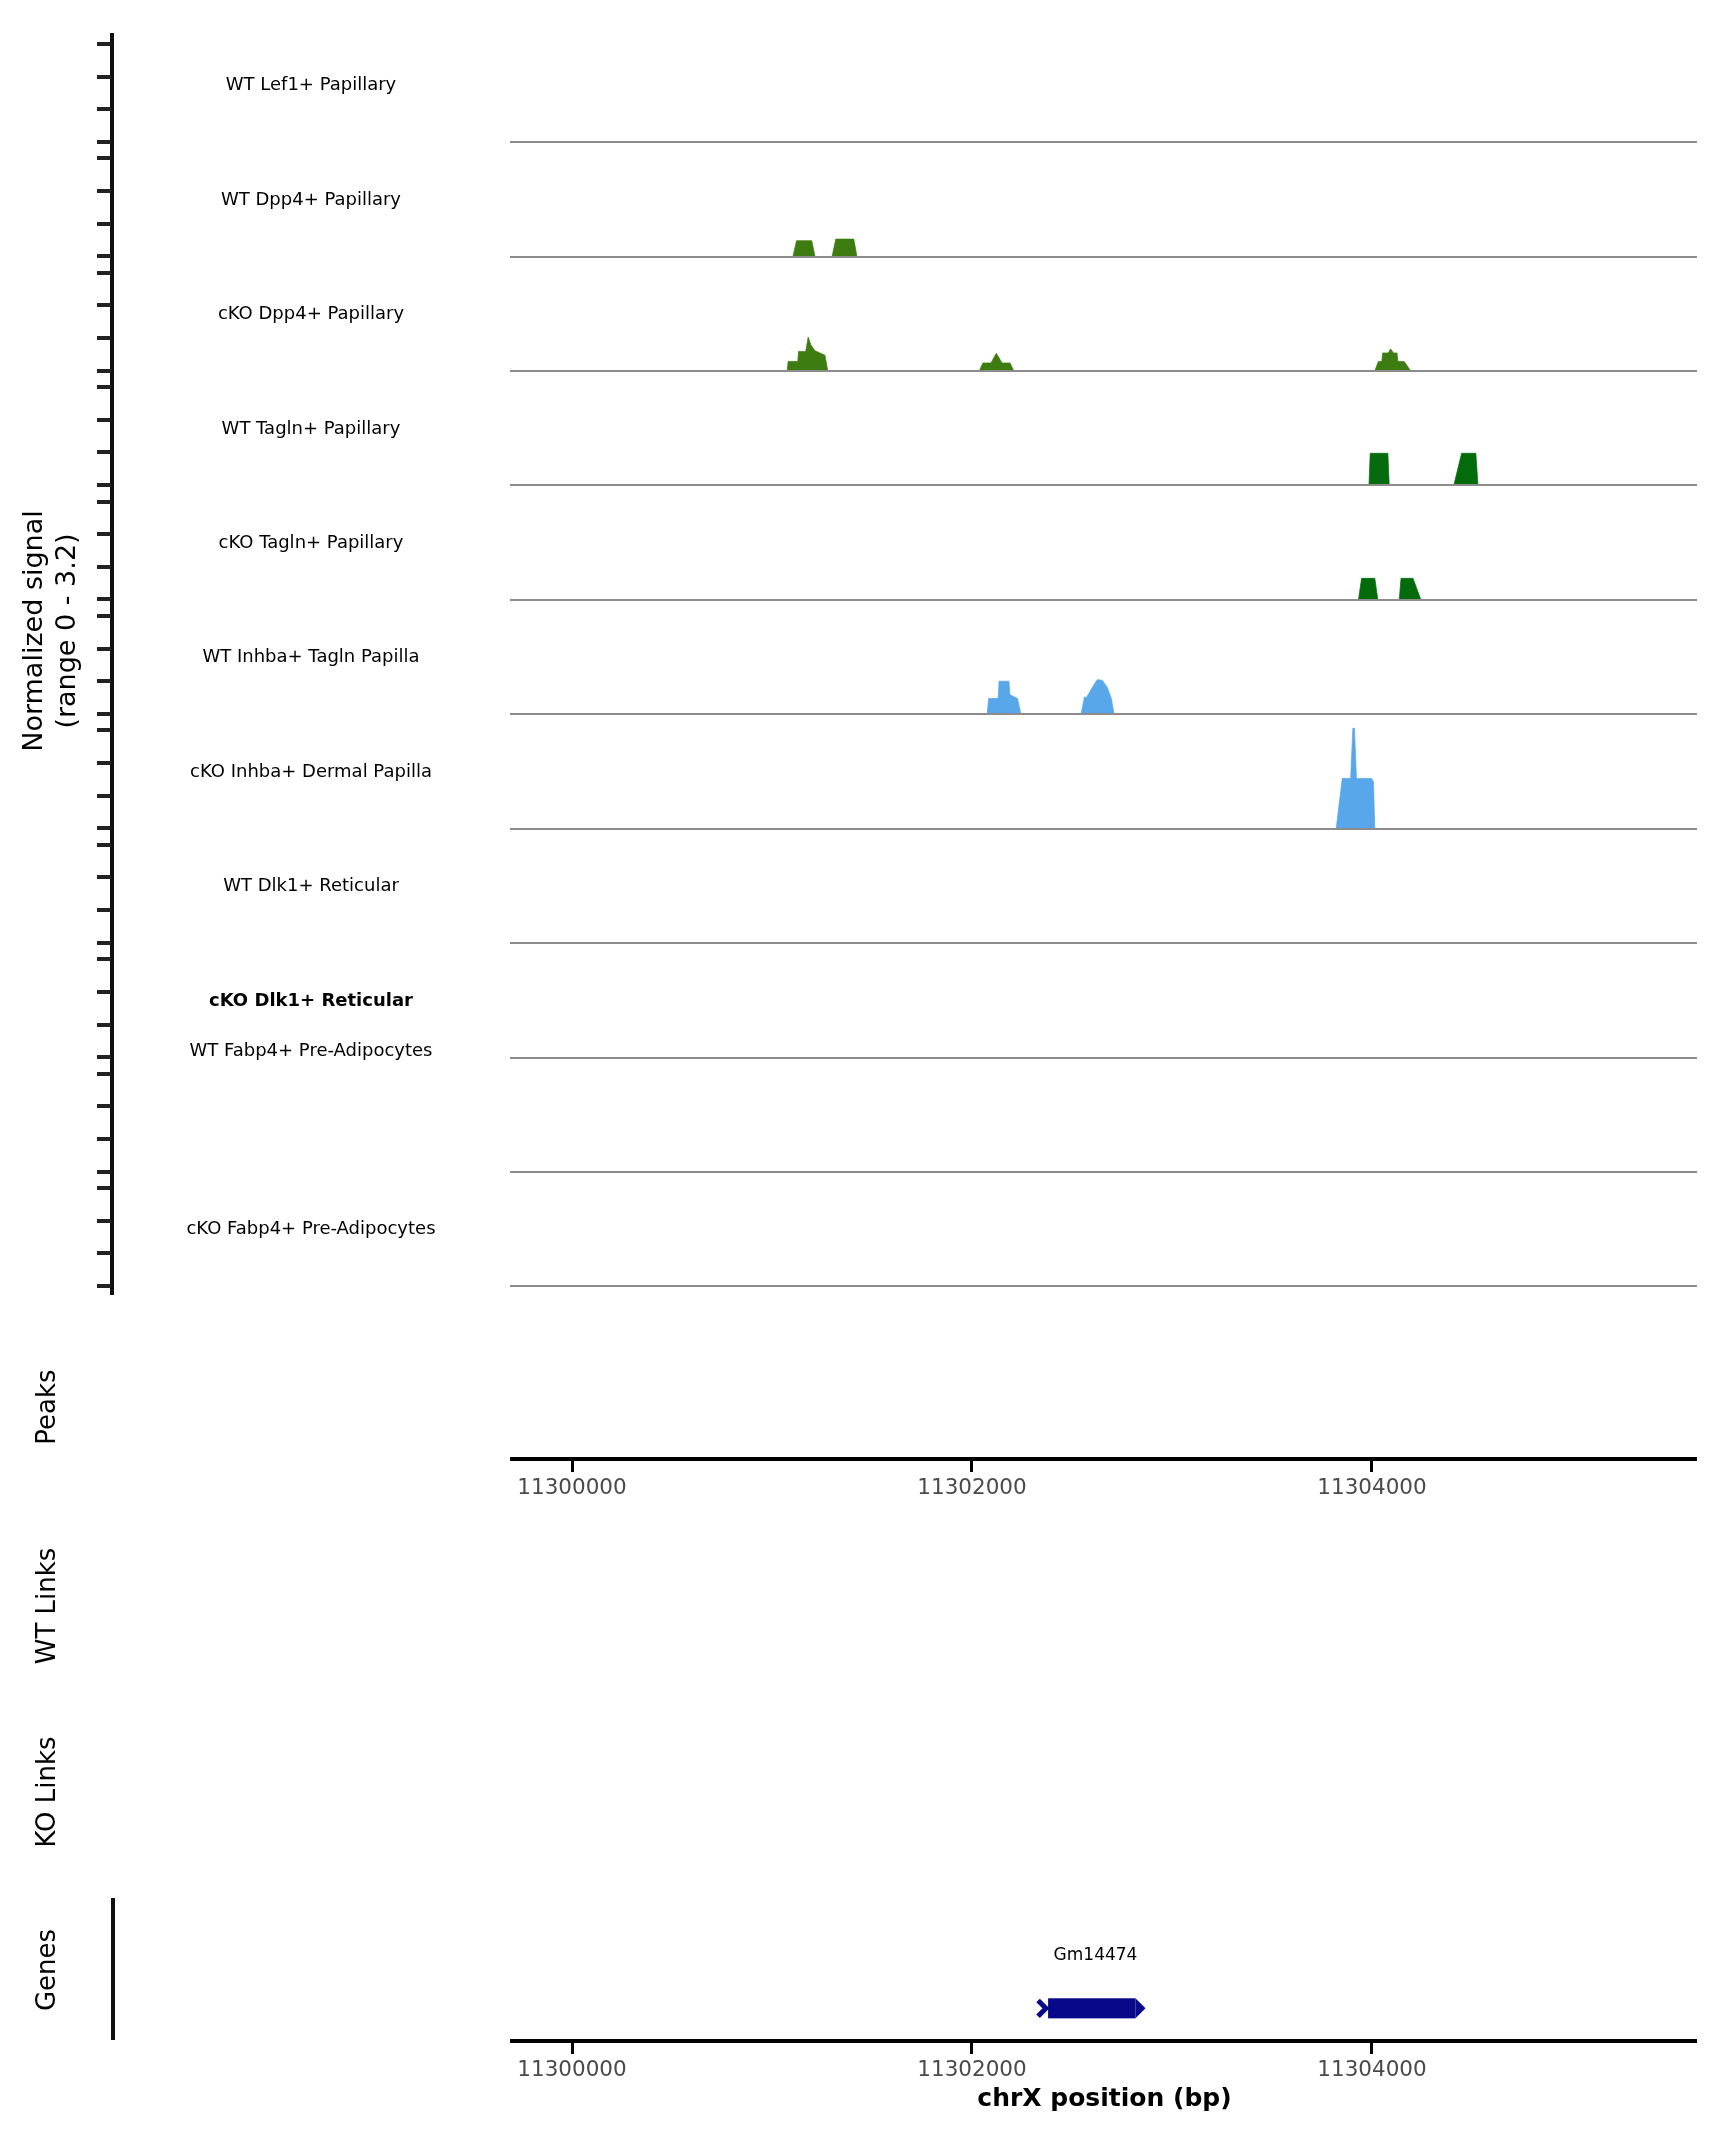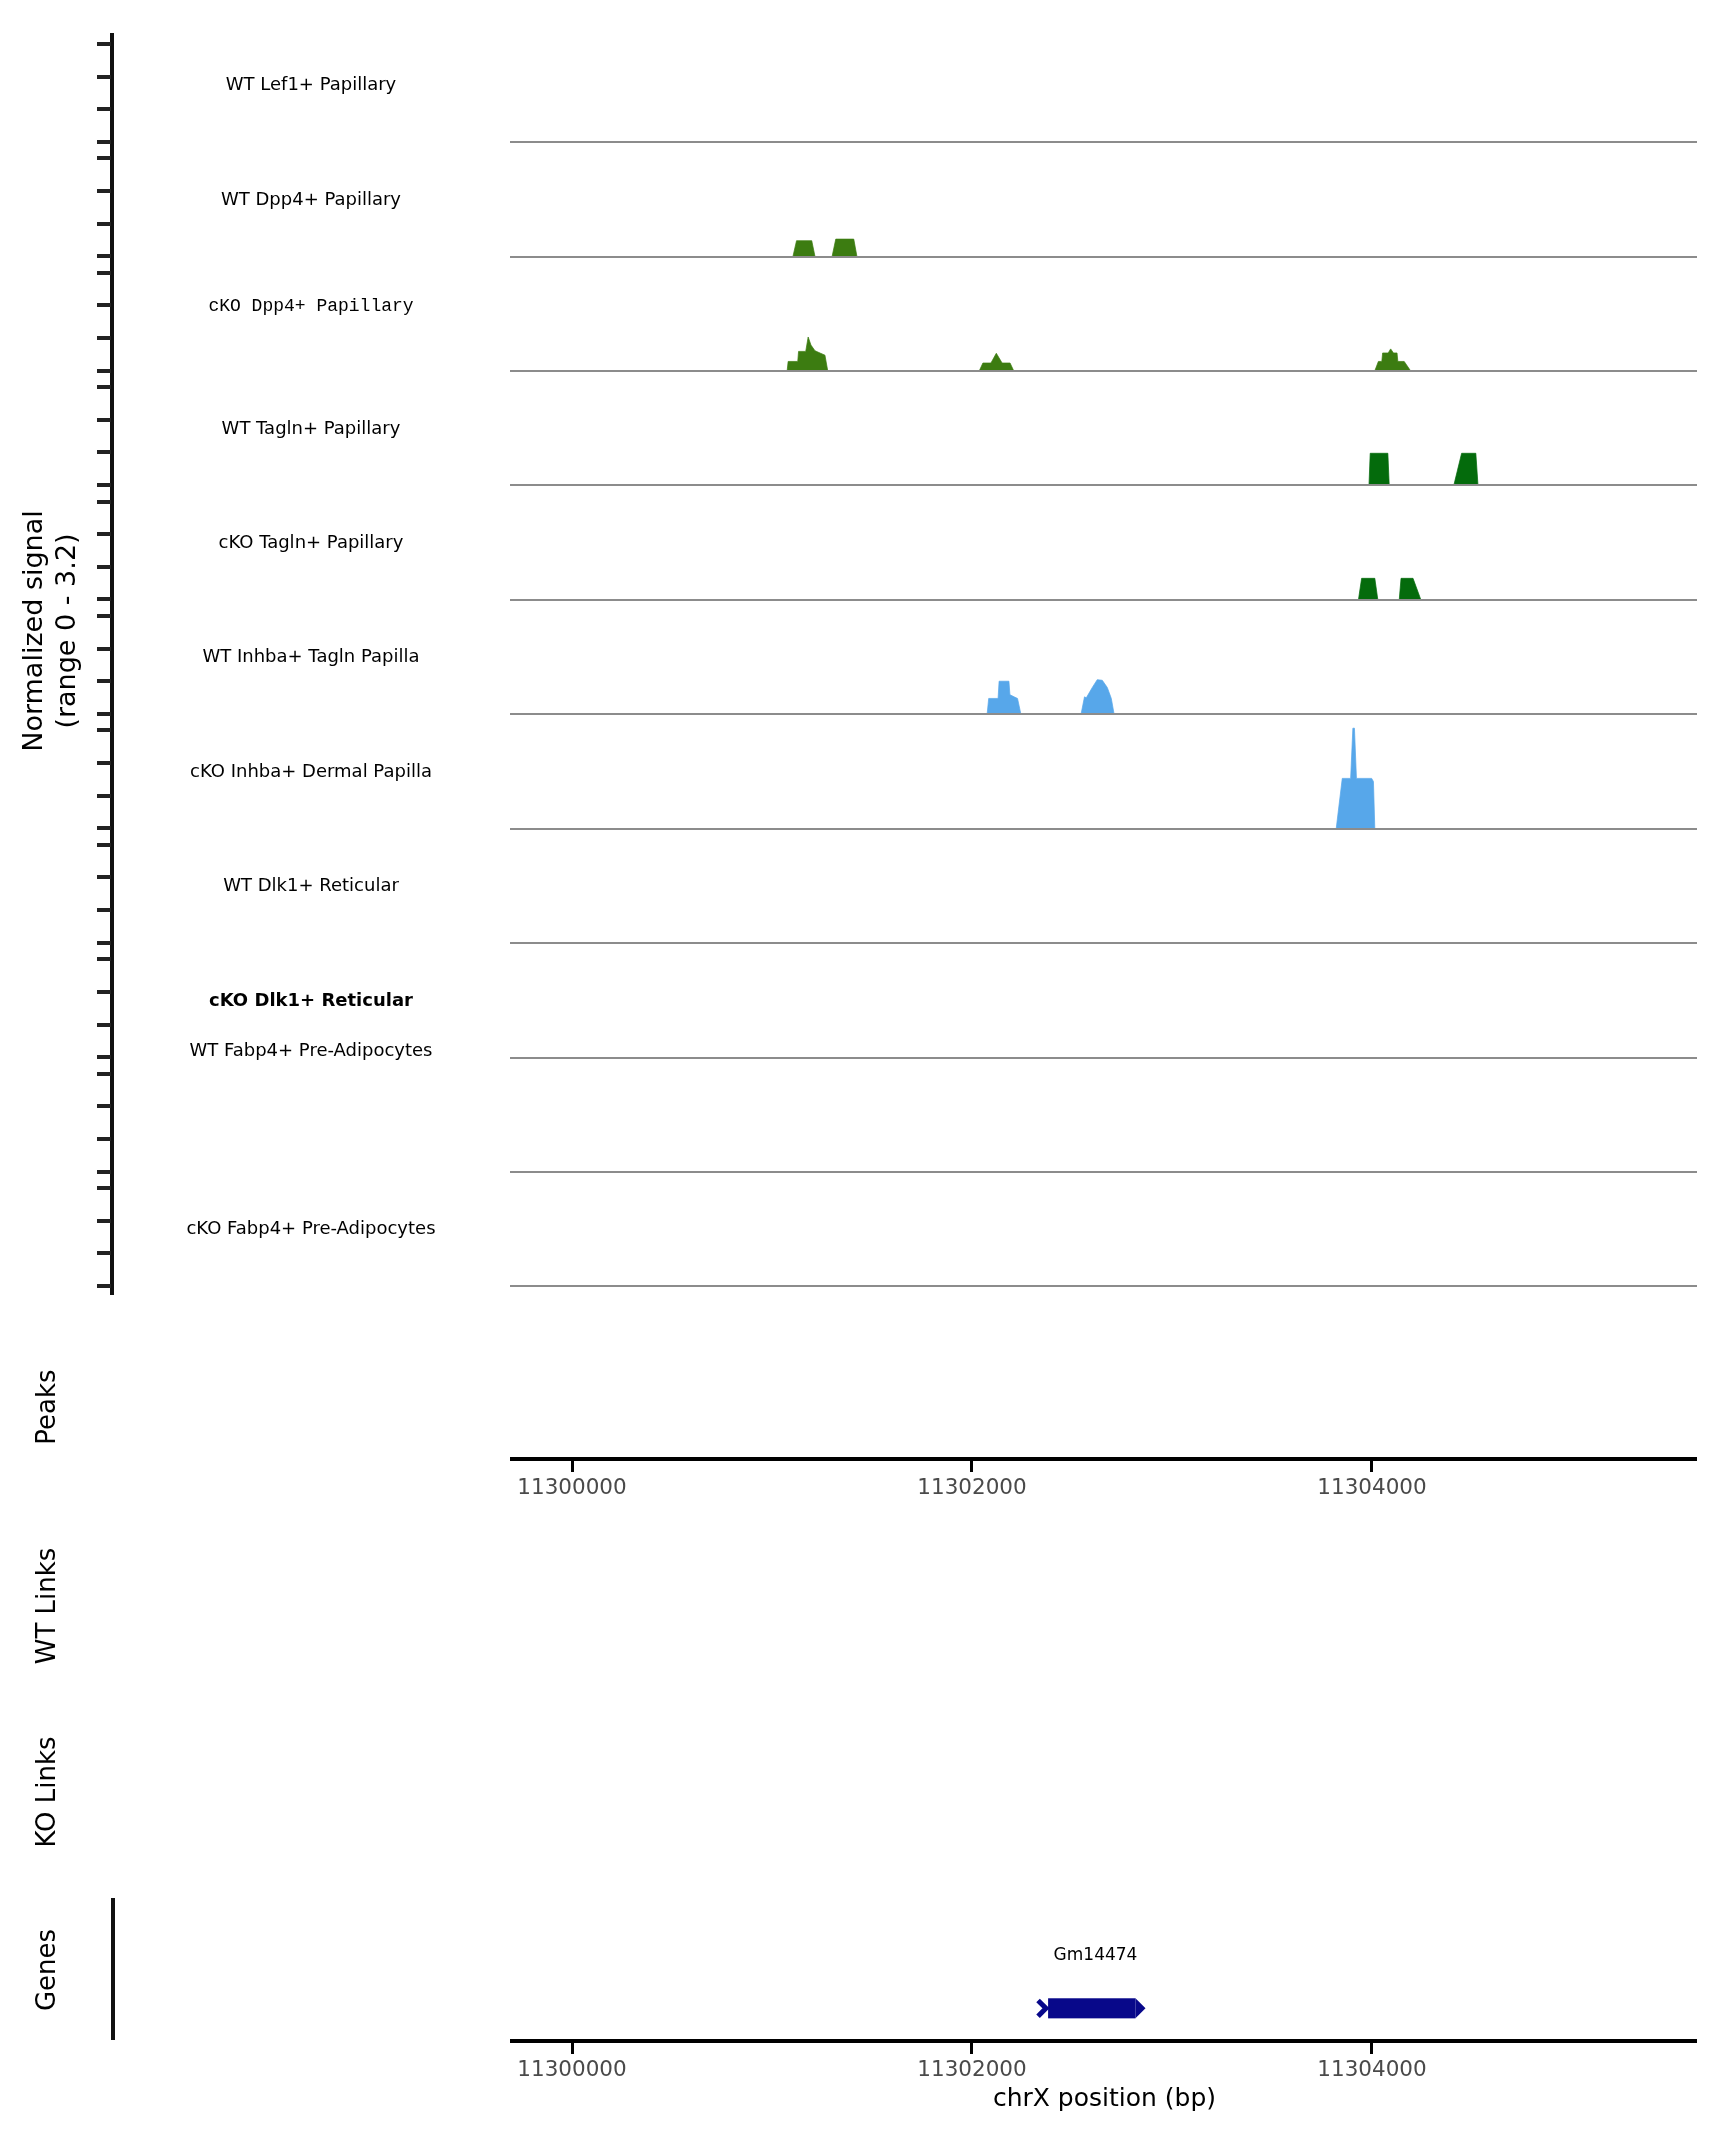--- a/index.html
+++ b/index.html
@@ -10,21 +10,21 @@
   .rot{transform:rotate(-90deg);transform-origin:center center;text-align:center;}
   .ylabel{width:430px;font-size:27px;line-height:33px;color:#000;}
   .section-label{width:215px;height:32px;font-size:26px;line-height:32px;color:#000;}
   .track-label{left:96px;width:430px;text-align:center;font-size:18px;line-height:27px;color:#000;}
   .baseline{left:510px;width:1187px;height:2.2px;background:#8c8c8c;}
   .vrule{width:3.6px;background:#111;}
   .rtick{width:14.3px;height:3.6px;background:#222;left:97px;}
   .axis-line{left:510px;width:1187px;height:4.3px;background:#000;}
   .xtick{width:2.9px;height:10.8px;background:#000;}
   .xtick-label{width:158px;text-align:center;font-size:21.5px;color:#4a4a4a;}
-  .xaxis-title{width:717px;text-align:center;font-size:25px;color:#000;}
+  .xaxis-title{width:717px;text-align:center;font-size:25px;color:#000;font-weight:bold;}
   .gene-label{width:215px;text-align:center;font-size:17px;color:#000;}
 </style>
 </head>
 <body>
 
 <div id="canvas">
 
   <svg id="plot-svg" width="1721" height="2151" viewBox="0 0 2400 3000">
       <polygon points="1105.8,357.6 1110.8,335.7 1132.0,335.7 1136.5,357.6" fill="#3C7C11" stroke="#3C7C11"></polygon>
       <polygon points="1160.4,357.6 1165.5,333.5 1190.6,333.5 1195.0,357.6" fill="#3C7C11" stroke="#3C7C11"></polygon>
@@ -99,21 +99,21 @@
   <div id="tracks">
     <div class="track-row">
         <div class="abs track-label" style="top: 70px;">WT Lef1+ Papillary</div>
         <div class="abs baseline" style="top: 141px;"></div>
       </div>
     <div class="track-row">
         <div class="abs track-label" style="top: 185px;">WT Dpp4+ Papillary</div>
         <div class="abs baseline" style="top: 256px;"></div>
       </div>
     <div class="track-row">
-        <div class="abs track-label" style="top: 293px; font-family: Liberation Mono, monospace;">cKO Dpp4+ Papillary</div>
+        <div class="abs track-label" style="top: 299px;">cKO Dpp4+ Papillary</div>
         <div class="abs baseline" style="top: 370px;"></div>
       </div>
     <div class="track-row">
         <div class="abs track-label" style="top: 414px;">WT Tagln+ Papillary</div>
         <div class="abs baseline" style="top: 484px;"></div>
       </div>
     <div class="track-row">
         <div class="abs track-label" style="top: 528px;">cKO Tagln+ Papillary</div>
         <div class="abs baseline" style="top: 599px;"></div>
       </div>

